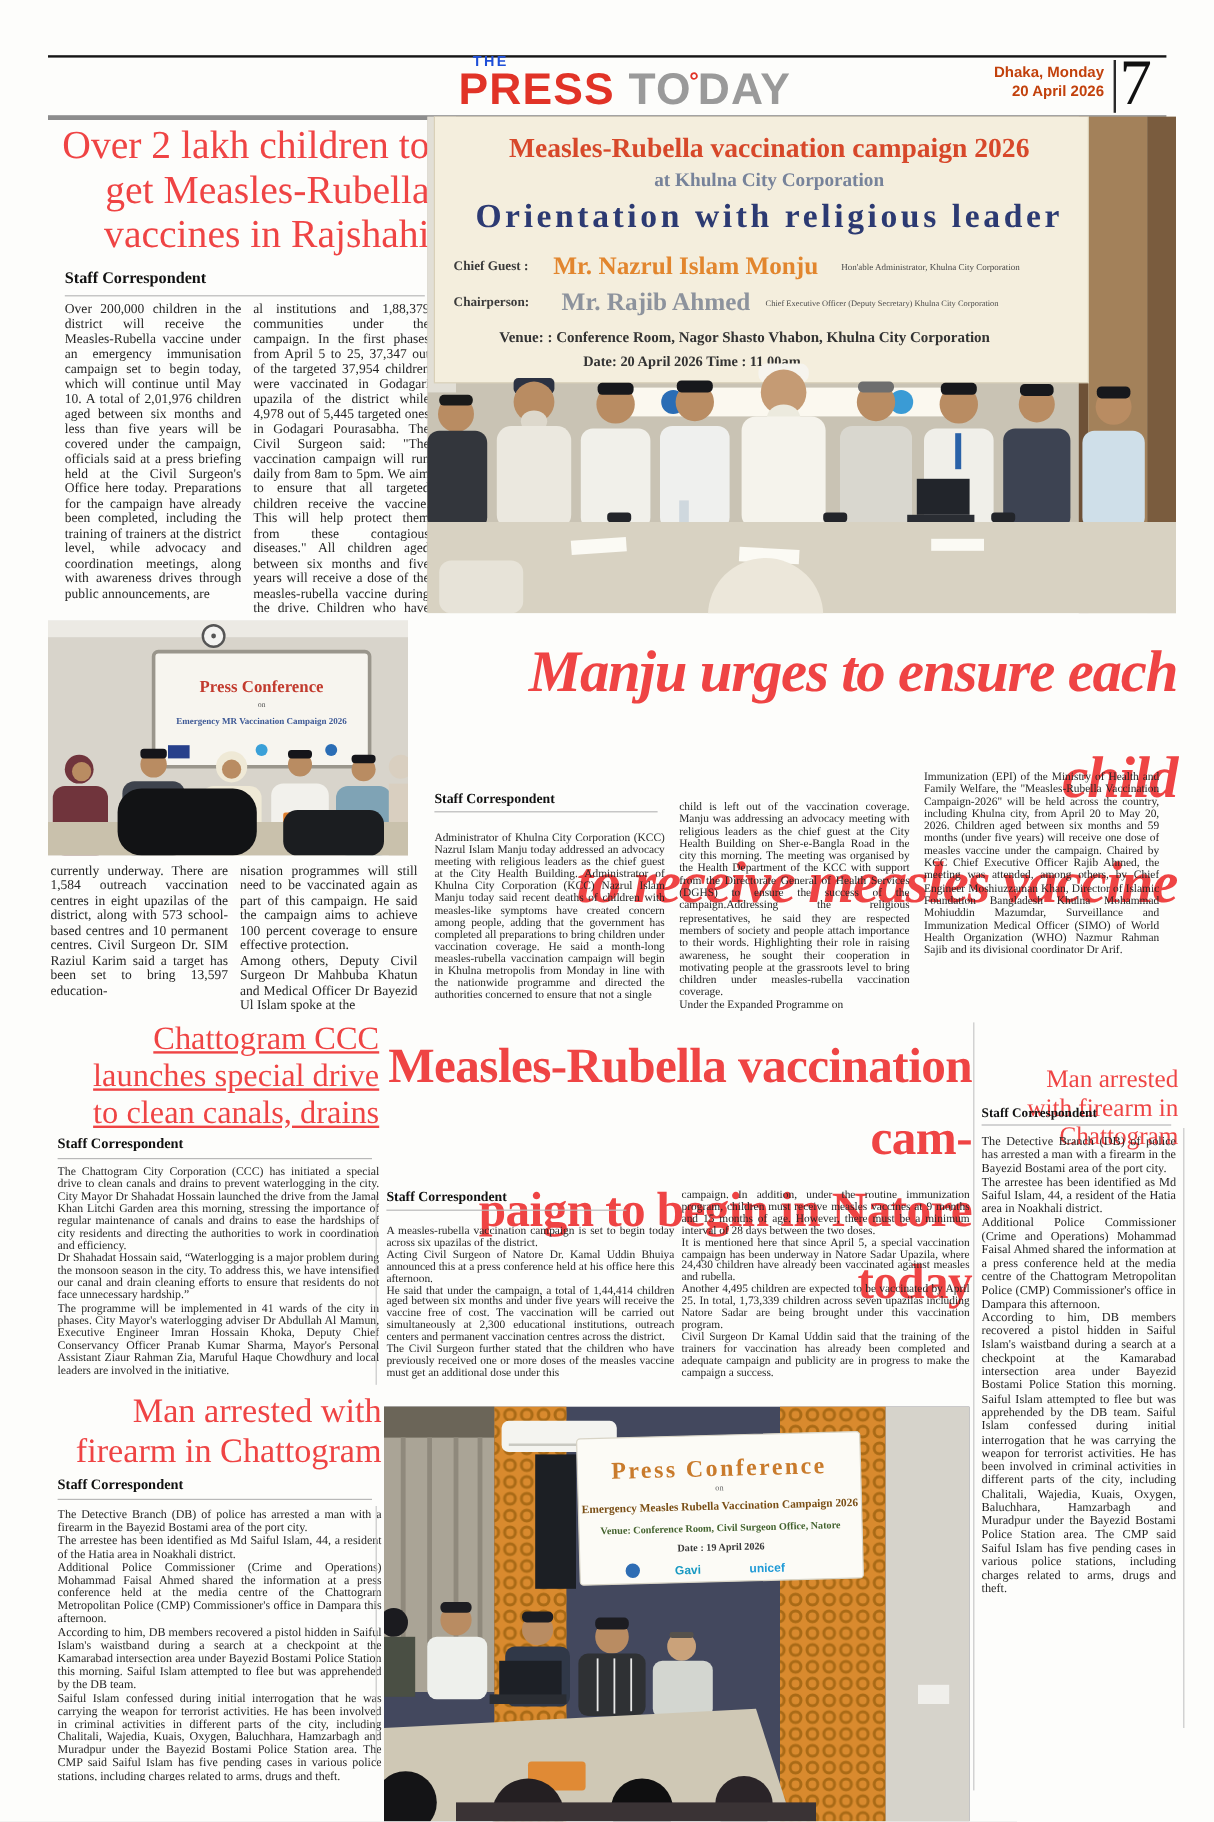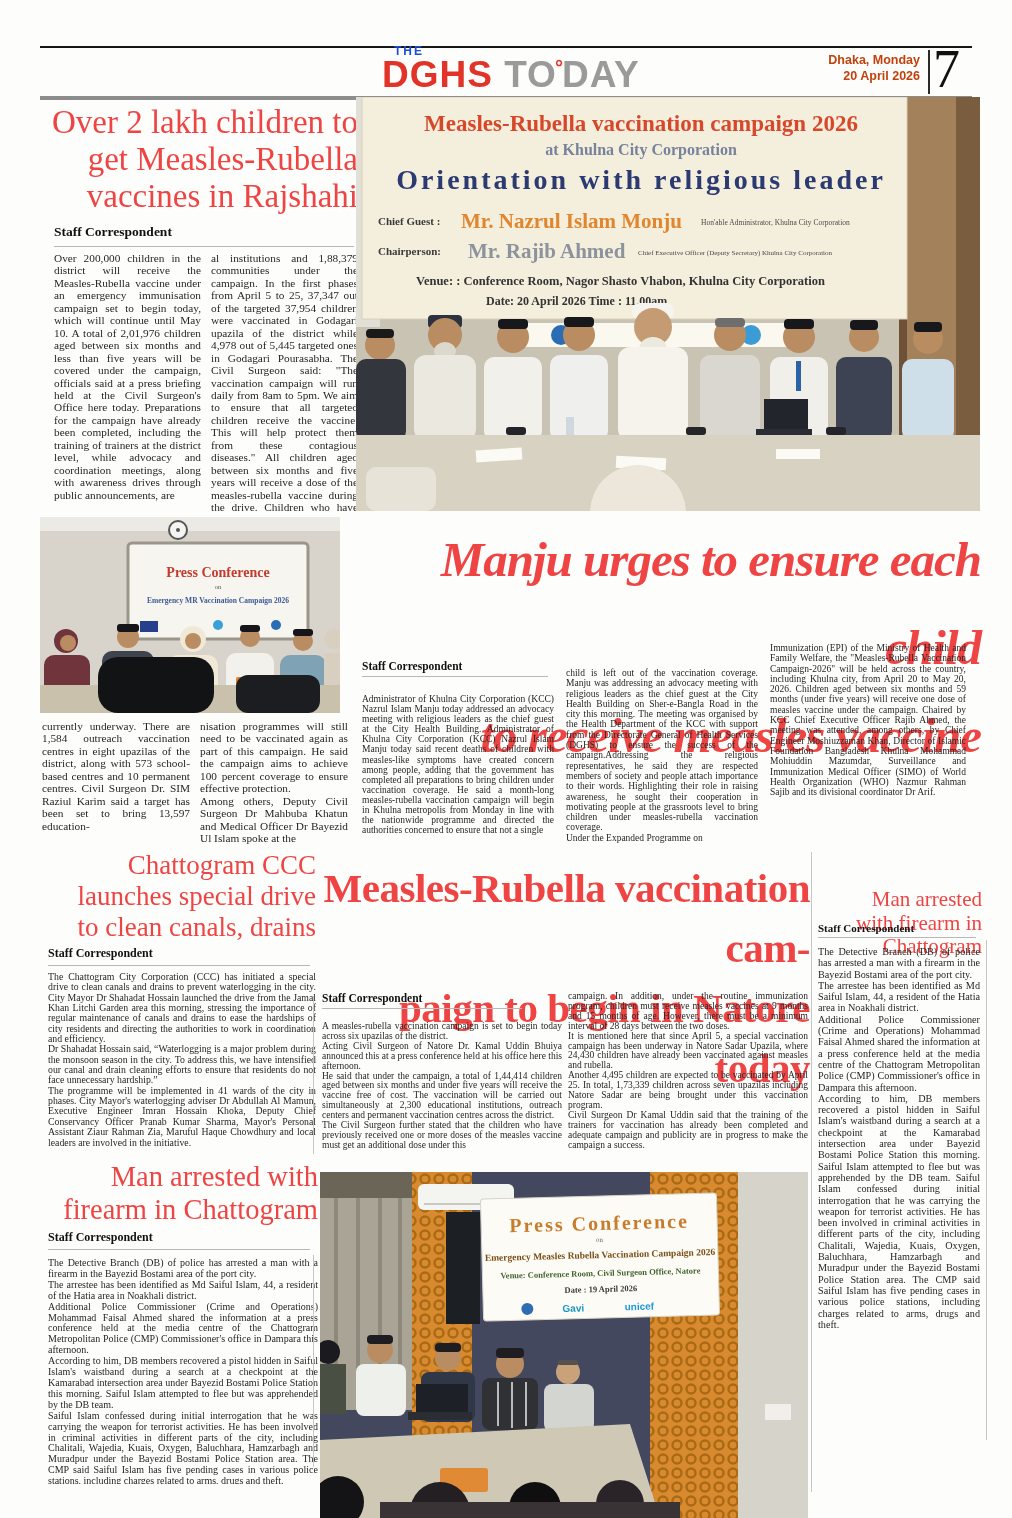--- a/index.html
+++ b/index.html
@@ -67,21 +67,21 @@
   svg{display:block;}
 </style>
 </head>
 <body>
 
 <div class="page">
 
   <div class="abs" id="top-rule"></div>
   <div class="abs" id="logo">
     <div class="the">THE</div>
-    <div class="row"><span class="press">DGHS</span> <span class="today"><span>TO</span><span class="deg">°</span><span>DAY</span></span></div>
+    <div class="row"><span class="press">PRESS</span> <span class="today"><span>TO</span><span class="deg">°</span><span>DAY</span></span></div>
   </div>
   <div class="abs" id="dateline">Dhaka, Monday
 20 April 2026</div>
   <div class="abs" id="hdr-vline"></div>
   <div class="abs" id="page-num">7</div>
   <div class="abs" id="hdr-rule"></div>
 
   <section>
     <h1 class="abs headline" id="raj-h" style="margin:0;">Over 2 lakh children to
 get Measles-Rubella
@@ -218,21 +218,21 @@
     <h1 class="abs headline" id="man-h" style="margin:0;">Manju urges to ensure each child
 to receive measles vaccine</h1>
     <div class="abs byline" id="man-by">Staff Correspondent</div>
     <div class="abs bodycol" id="man-c1">Administrator of Khulna City Corporation (KCC) Nazrul Islam Manju today addressed an advocacy meeting with religious leaders as the chief guest at the City Health Building.  Administrator of Khulna City Corporation (KCC) Nazrul Islam Manju today said recent deaths of children with measles-like symptoms have created concern among people, adding that the government has completed all preparations to bring children under vaccination coverage. He said a month-long measles-rubella vaccination campaign will begin in Khulna metropolis from Monday in line with the nationwide programme and directed the authorities concerned to ensure that not a single</div>
     <div class="abs bodycol" id="man-c2">child is left out of the vaccination coverage. Manju was addressing an advocacy meeting with religious leaders as the chief guest at the City Health Building on Sher-e-Bangla Road in the city this morning. The meeting was organised by the Health Department of the KCC with support from the Directorate General of Health Services (DGHS) to ensure the success of the campaign.Addressing the religious representatives, he said they are respected members of society and people attach importance to their words. Highlighting their role in raising awareness, he sought their cooperation in motivating people at the grassroots level to bring children under measles-rubella vaccination coverage.
 Under the Expanded Programme on</div>
     <div class="abs bodycol" id="man-c3">Immunization (EPI) of the Ministry of Health and Family Welfare, the "Measles-Rubella Vaccination Campaign-2026" will be held across the country, including Khulna city, from April 20 to May 20, 2026.  Children aged between six months and 59 months (under five years) will receive one dose of measles vaccine under the campaign. Chaired by KCC Chief Executive Officer Rajib Ahmed, the meeting was attended, among others, by Chief Engineer Moshiuzzaman Khan, Director of Islamic Foundation Bangladesh Khulna Mohammad Mohiuddin Mazumdar, Surveillance and  Immunization Medical Officer (SIMO) of World Health Organization (WHO) Nazmur Rahman Sajib and its divisional coordinator Dr Arif.</div>
   </section>
 
   <section>
-    <h1 class="abs headline" id="ccc-h" style="margin:0;">Chattogram CCC
+    <h1 class="abs headline" id="ccc-h" style="margin:0;text-decoration:underline;">Chattogram CCC
 launches special drive
 to clean canals, drains</h1>
     <div class="abs byline" id="ccc-by">Staff Correspondent</div>
     <div class="abs bodycol" id="ccc-b">The Chattogram City Corporation (CCC) has initiated a special drive to clean canals and drains to prevent waterlogging in the city. City Mayor Dr Shahadat Hossain launched the drive from the Jamal Khan Litchi Garden area this morning, stressing the importance of regular maintenance of canals and drains to ease the hardships of city residents and directing the authorities to work in coordination and efficiency.
 Dr Shahadat Hossain said, “Waterlogging is a major problem during the monsoon season in the city. To address this, we have intensified our canal and drain cleaning efforts to ensure that residents do not face unnecessary hardship.”
 The programme will be implemented in 41 wards of the city in phases. City Mayor's waterlogging adviser Dr Abdullah Al Mamun, Executive Engineer Imran Hossain Khoka, Deputy Chief Conservancy Officer Pranab Kumar Sharma, Mayor's Personal Assistant Ziaur Rahman Zia, Maruful Haque Chowdhury and local leaders are involved in the initiative.</div>
   </section>
 
   <section>
     <h1 class="abs headline bold" id="nat-h" style="margin:0;">Measles-Rubella vaccination cam-

